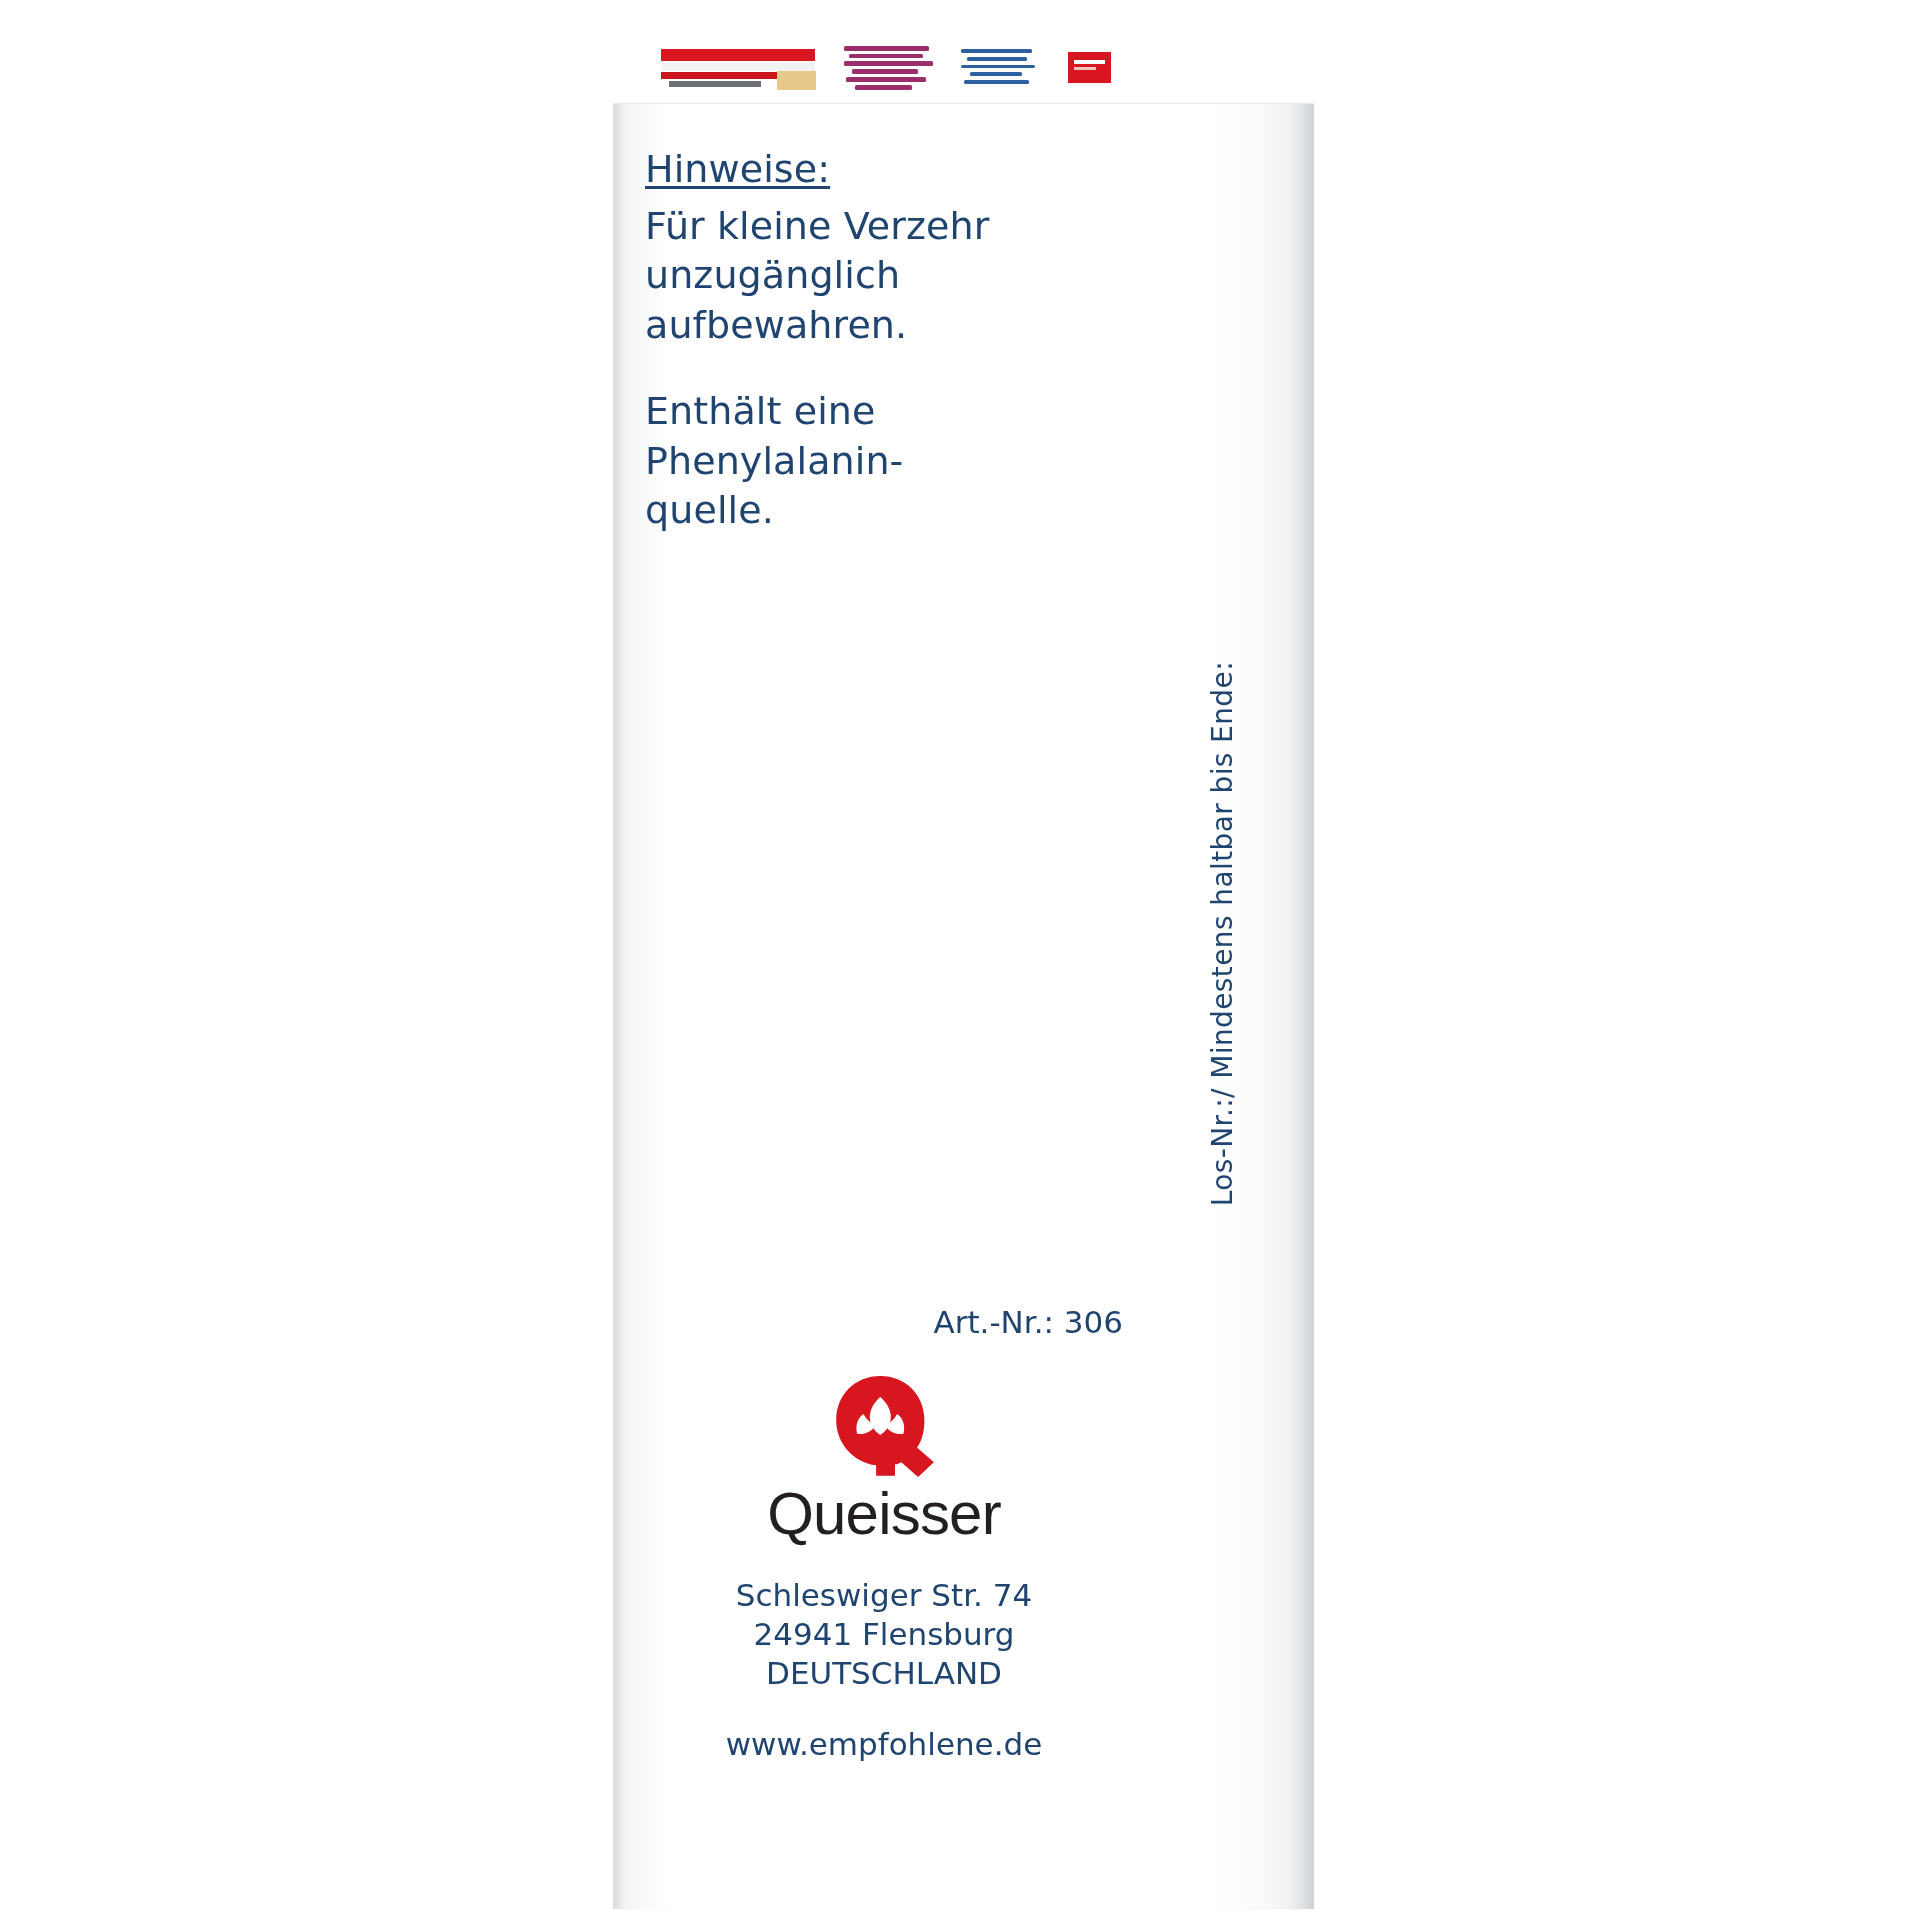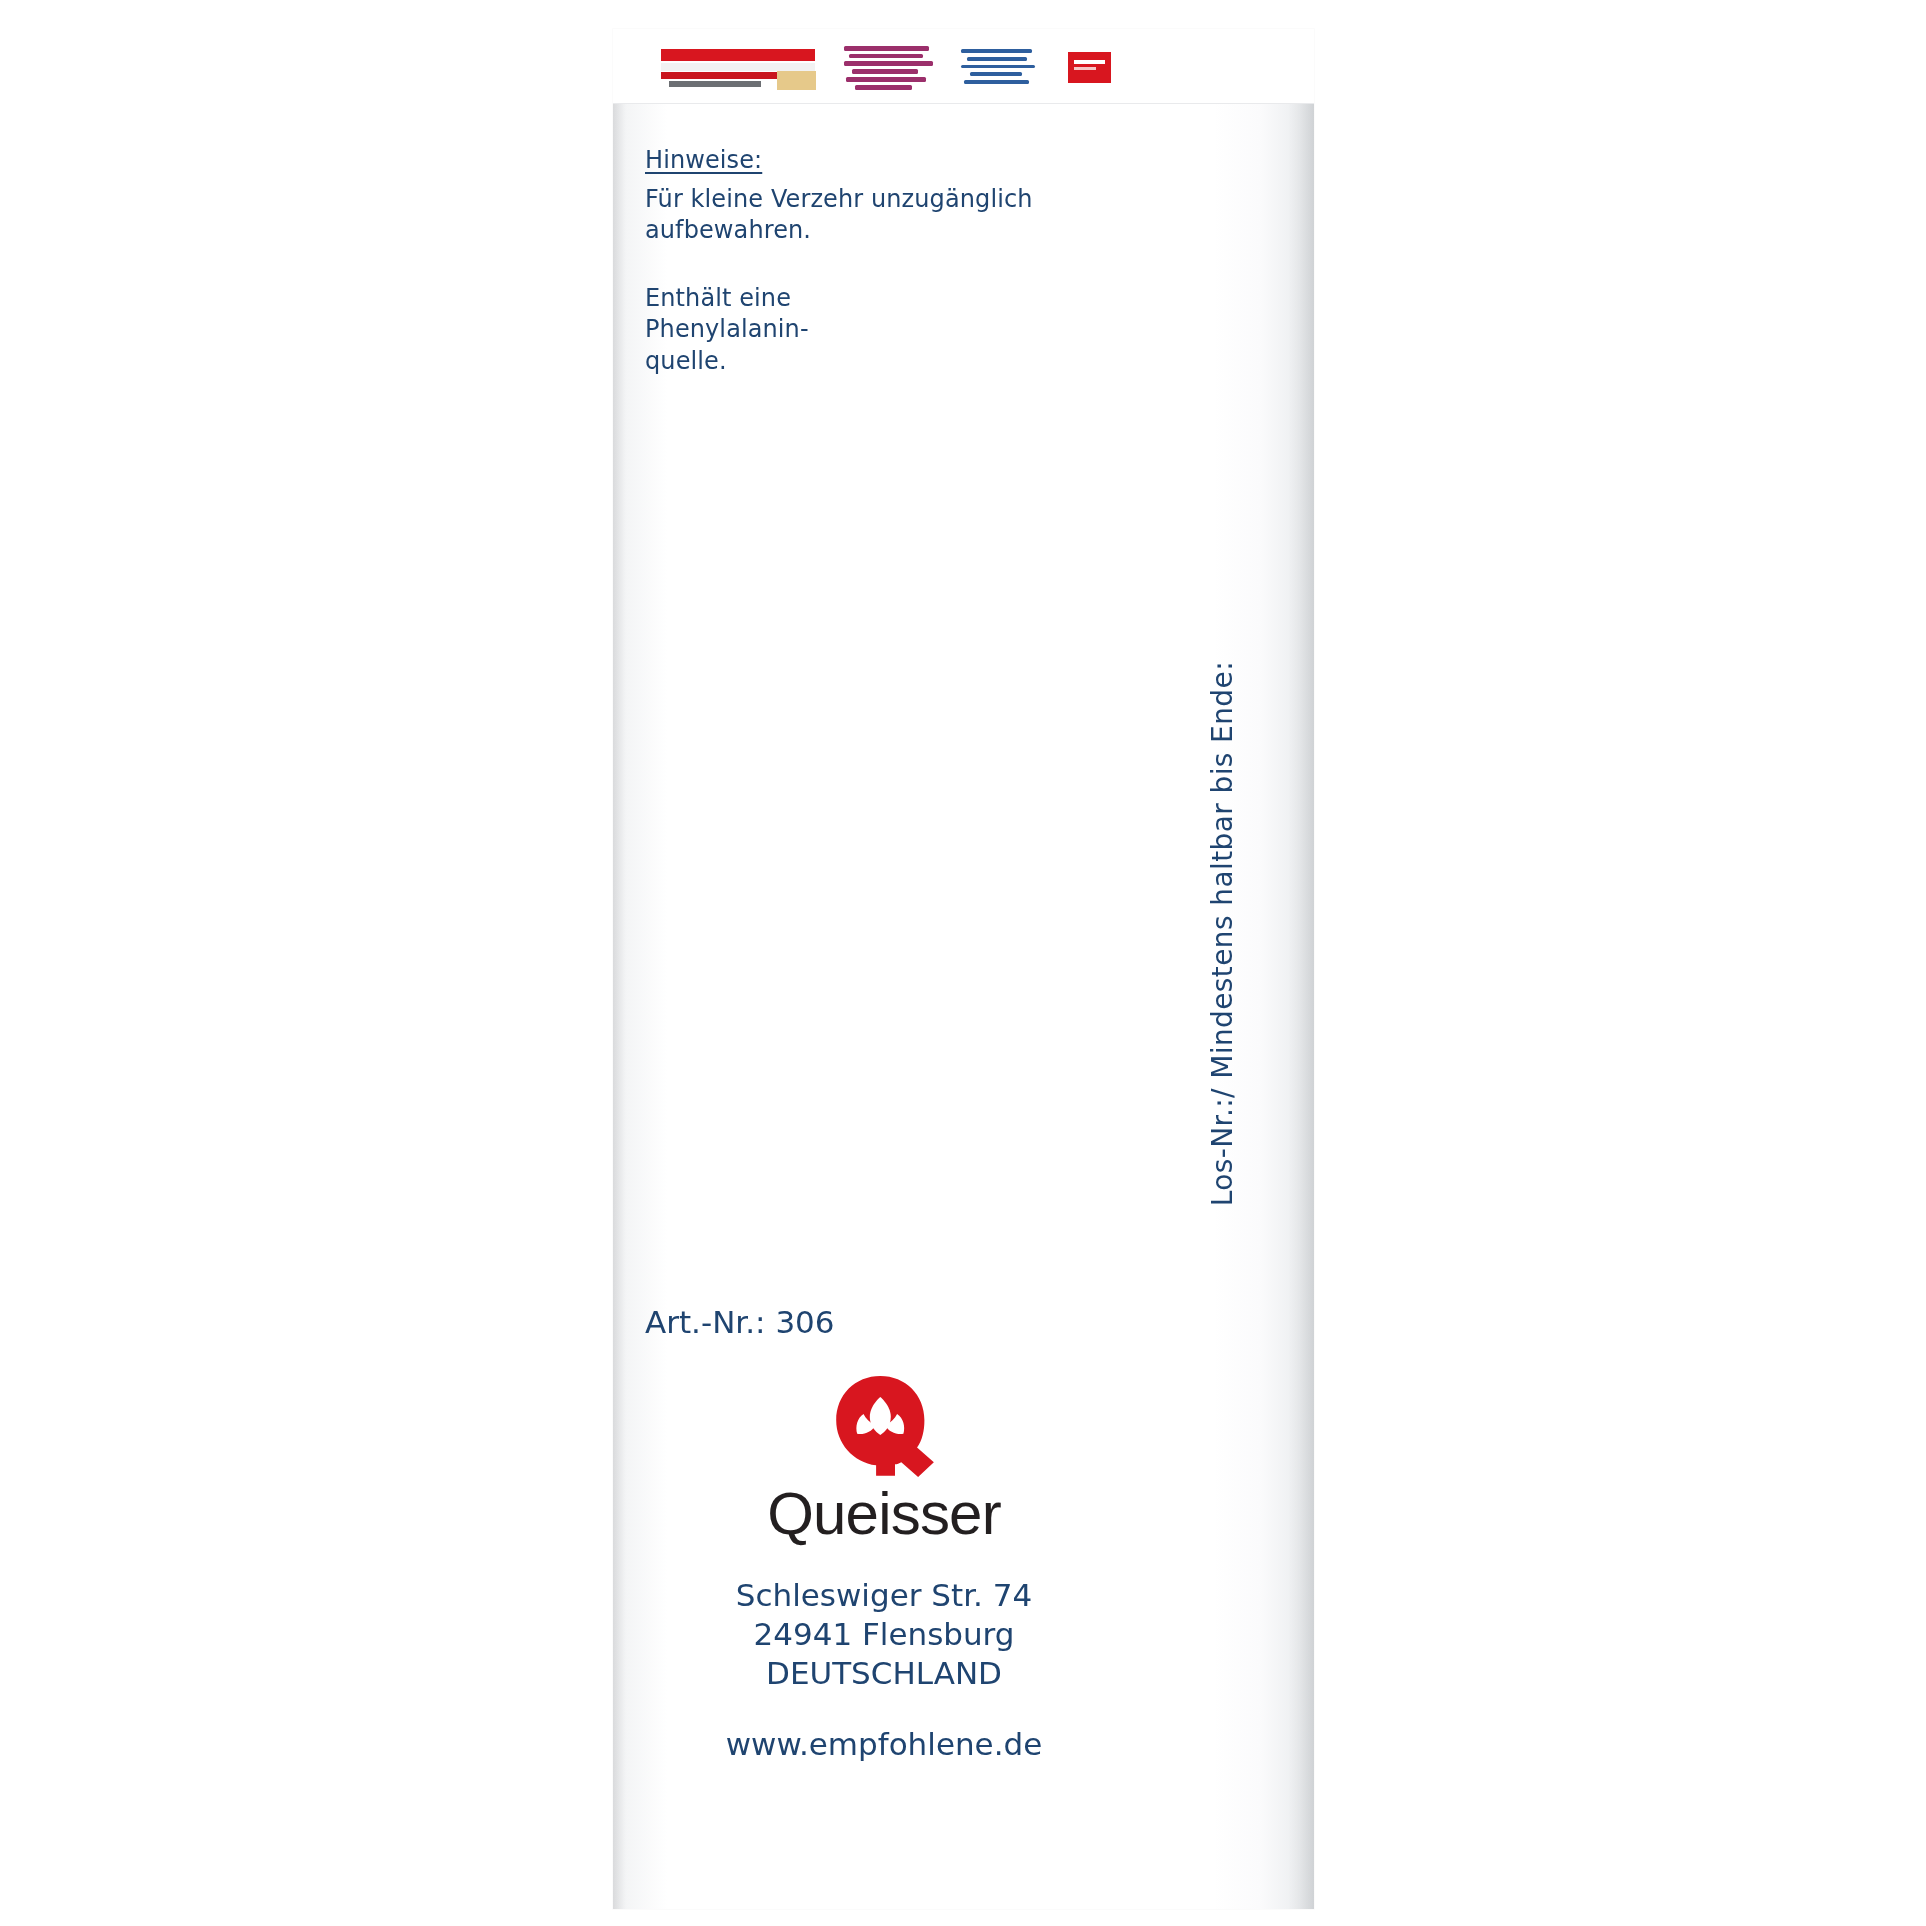--- a/index.html
+++ b/index.html
@@ -71,41 +71,41 @@
   .strip-d .inner { position:absolute; left:6.2px; top:7.7px; width:31px; height:3.9px; background:#ffffff; }
   .strip-d .inner2 { position:absolute; left:6.2px; top:15.4px; width:21.6px; height:3.1px; background:#f6c6c6; }
 
   
   .panel-text {
     position: absolute;
     left: 32px;
     top: 116px;
     width: 432px;
     color: #1f4470;
-    font-size: 24px;
+    font-size: 38px;
     line-height: 1.30;
     letter-spacing: 0.1px;
   }
   .panel-text .heading {
     text-decoration: underline;
     text-underline-offset: 3.9px;
     margin-bottom: 7.7px;
   }
   .para {
     margin-bottom: 37px;
     white-space: pre-line;
   }
   .para.last { margin-bottom: 0; }
 
   .art-nr {
     position: absolute;
     left: 32px;
     top: 1275px;
     width: 478px;
-    text-align: left;
+    text-align: right;
     color: #1f4470;
     font-size: 31px;
   }
 
   
   .vertical-lot {
     position: absolute;
     left: 593px;
     top: 632px;
     color: #1f4470;

